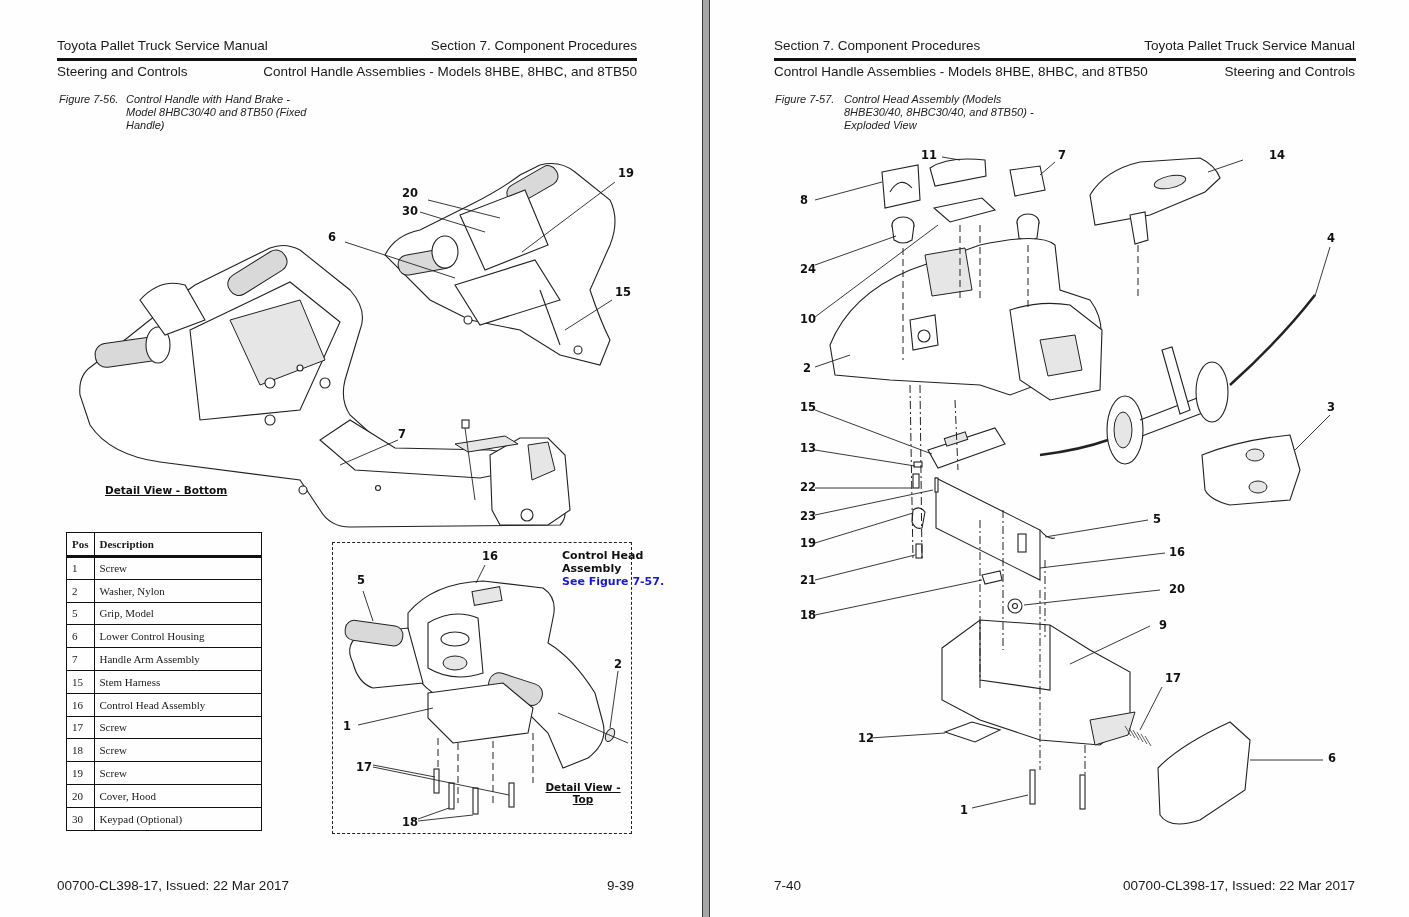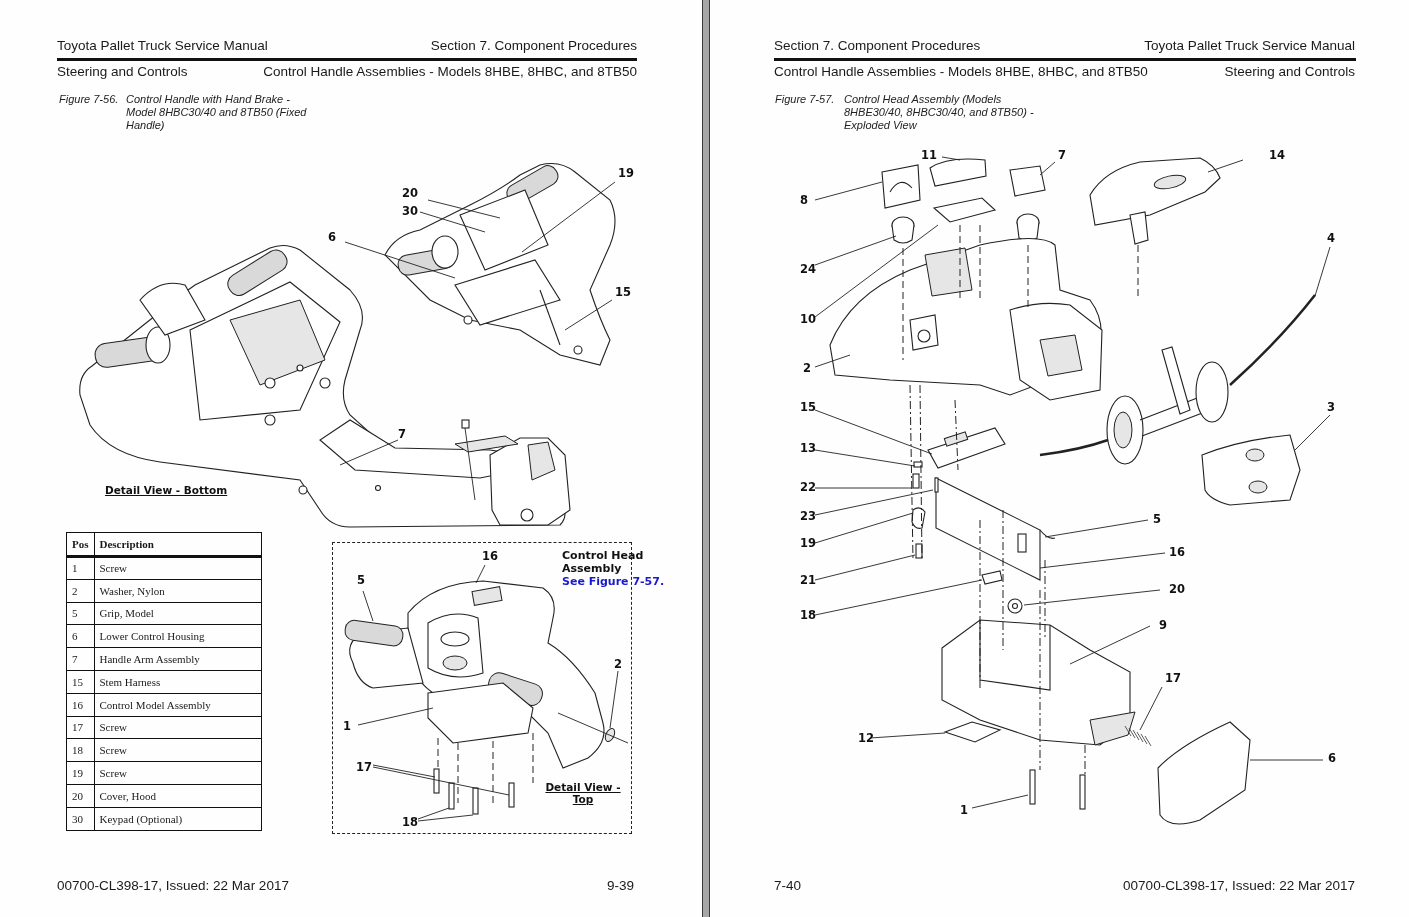--- a/index.html
+++ b/index.html
@@ -142,21 +142,21 @@
       <tr>
           <td class="pos">7</td>
           <td>Handle Arm Assembly</td>
         </tr>
       <tr>
           <td class="pos">15</td>
           <td>Stem Harness</td>
         </tr>
       <tr>
           <td class="pos">16</td>
-          <td>Control Model Assembly</td>
+          <td>Control Head Assembly</td>
         </tr>
       <tr>
           <td class="pos">17</td>
           <td>Screw</td>
         </tr>
       <tr>
           <td class="pos">18</td>
           <td>Screw</td>
         </tr>
       <tr>

